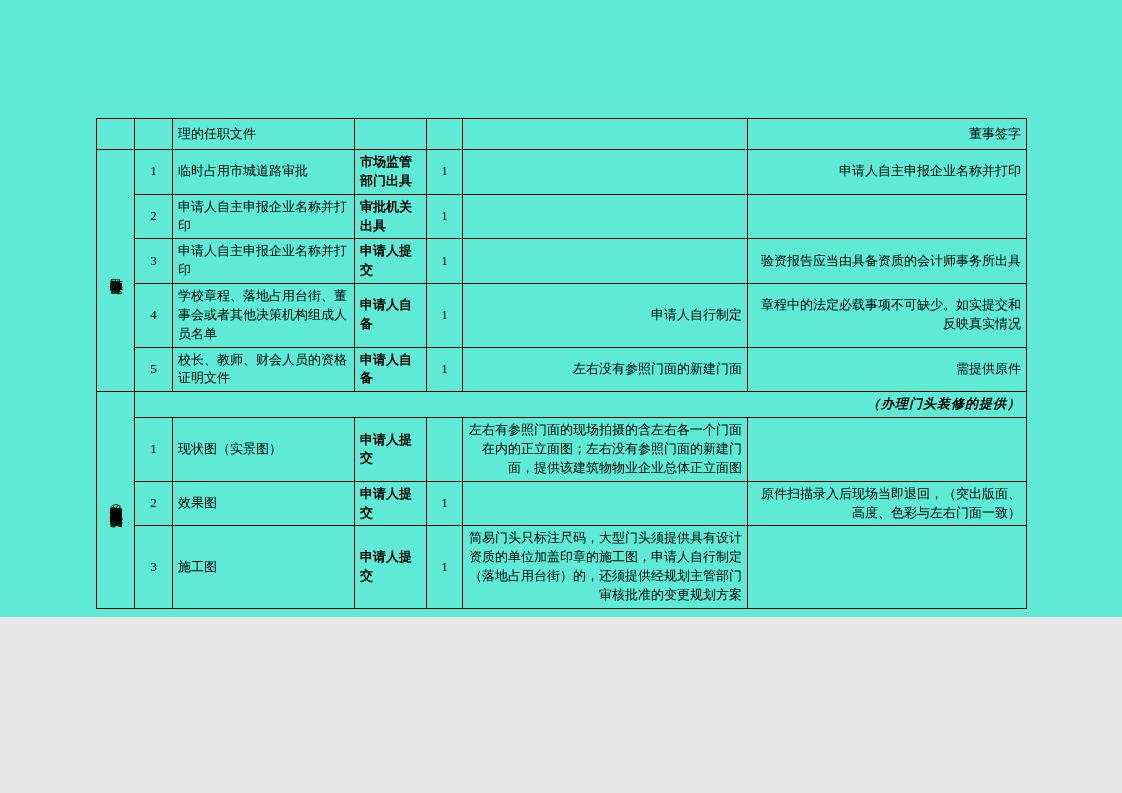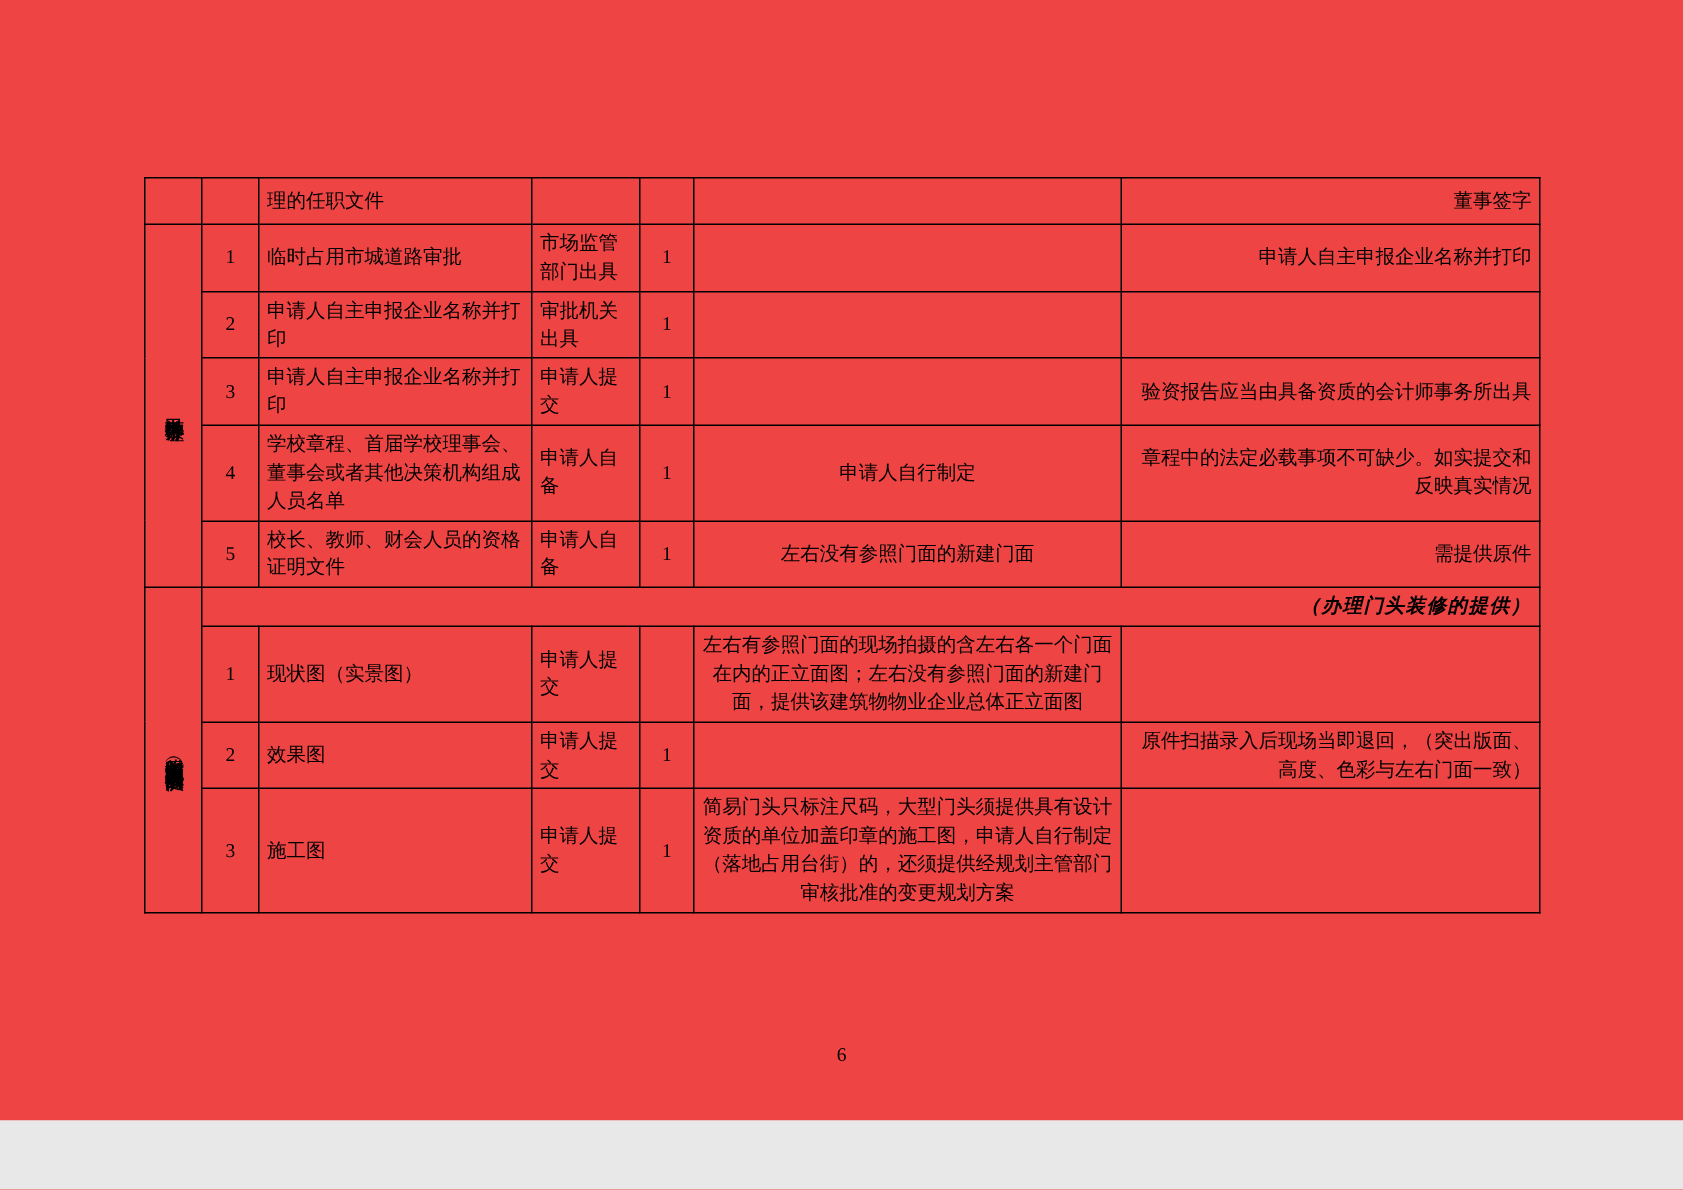--- a/index.html
+++ b/index.html
@@ -6,22 +6,22 @@
     margin: 0;
     padding: 0;
     background: #e8e8e8;
   }
   body {
     font-family: "Liberation Serif", "DejaVu Serif", serif;
   }
   .page {
     position: relative;
     width: 1122px;
-    height: 747px;
-    background: #ef4444;
+    height: 617px;
+    background: #5eead4;
     margin: 0 auto;
     overflow: hidden;
   }
   .doc-body {
     position: absolute;
     left: 96px;
     top: 118px;
     width: 930px;
   }
   table.doc-table {
@@ -48,28 +48,29 @@
   }
   td.c-name {
     width: 182px;
     text-align: left;
     padding-left: 8px;
   }
   td.c-source {
     width: 72px;
     text-align: left;
     padding-left: 7px;
+    font-weight: bold;
   }
   td.c-qty {
     width: 36px;
     text-align: center;
   }
   td.c-req {
     width: 285px;
-    text-align: center;
+    text-align: right;
     padding-left: 7px;
   }
   td.c-note {
     width: 279px;
     text-align: right;
     padding-left: 7px;
   }
   .vert {
     writing-mode: vertical-rl;
     text-orientation: upright;
@@ -160,21 +161,21 @@
       <tr>
         <td class="c-num">3</td>
         <td class="c-name">申请人自主申报企业名称并打印</td>
         <td class="c-source">申请人提交</td>
         <td class="c-qty">1</td>
         <td class="c-req"></td>
         <td class="c-note">验资报告应当由具备资质的会计师事务所出具</td>
       </tr>
       <tr>
         <td class="c-num">4</td>
-        <td class="c-name">学校章程、首届学校理事会、董事会或者其他决策机构组成人员名单</td>
+        <td class="c-name">学校章程、落地占用台街、董事会或者其他决策机构组成人员名单</td>
         <td class="c-source">申请人自备</td>
         <td class="c-qty">1</td>
         <td class="c-req">申请人自行制定</td>
         <td class="c-note">章程中的法定必载事项不可缺少。如实提交和反映真实情况</td>
       </tr>
       <tr>
         <td class="c-num">5</td>
         <td class="c-name">校长、教师、财会人员的资格证明文件</td>
         <td class="c-source">申请人自备</td>
         <td class="c-qty">1</td>

